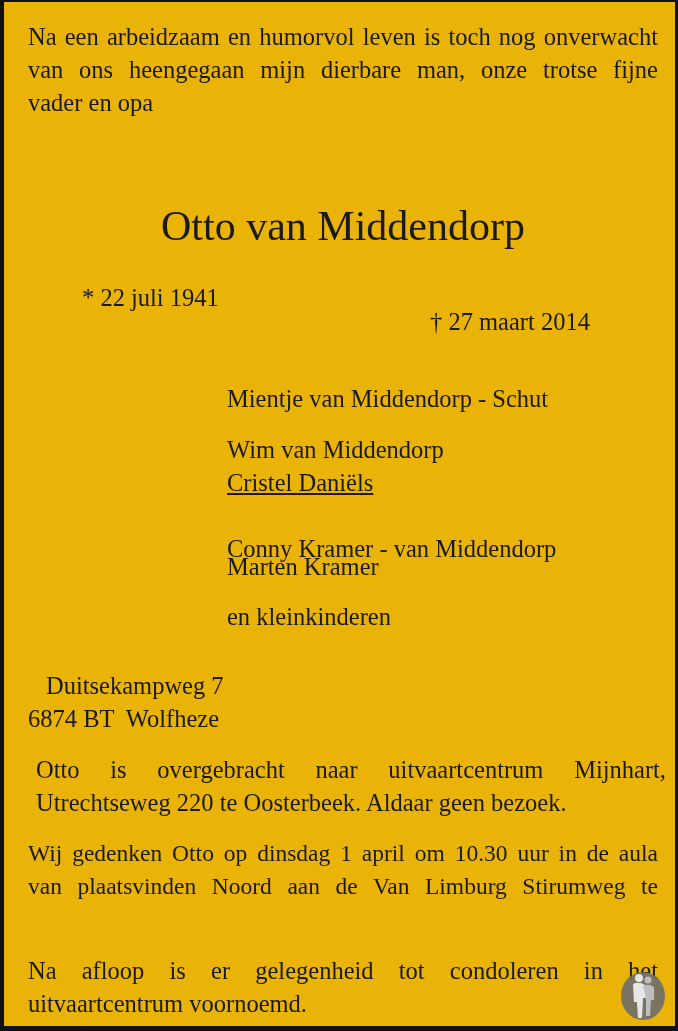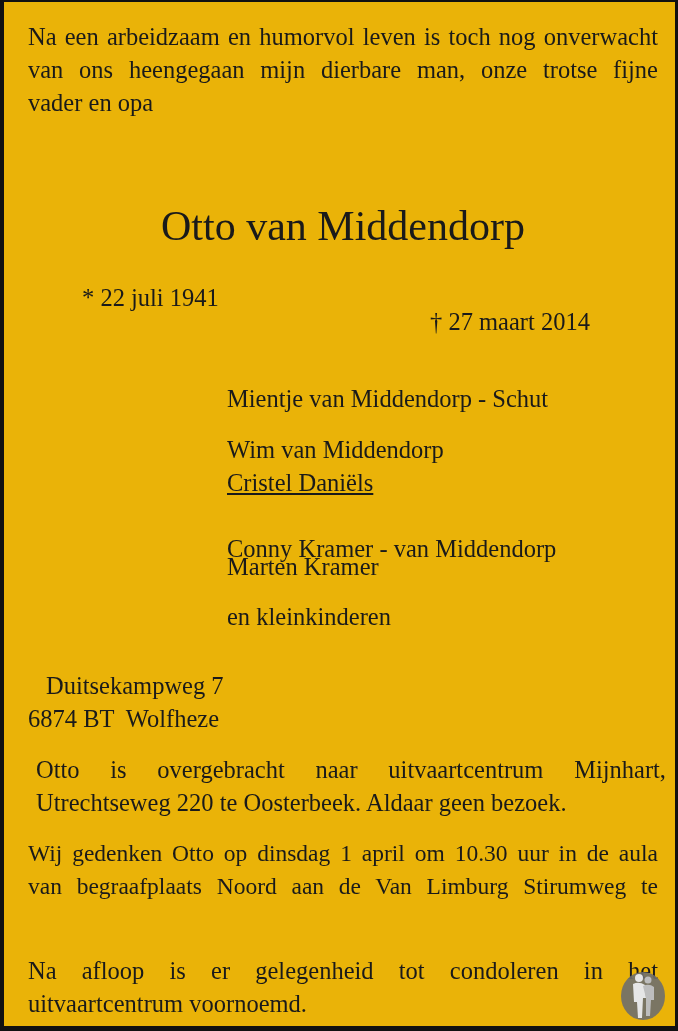--- a/index.html
+++ b/index.html
@@ -107,21 +107,21 @@
   <div class="line" style="left:20px; top:668px;margin-left:22px;">Duitsekampweg 7</div>
   <div class="line" style="left:24px; top:701px; white-space:pre;">6874 BT  Wolfheze</div>
 
   <div class="justify" style="top:751px;margin-left:8px;">
     <span class="l">Otto is overgebracht naar uitvaartcentrum Mijnhart,</span>
     <span class="last">Utrechtseweg 220 te Oosterbeek. Aldaar geen bezoek.</span>
   </div>
 
   <div class="justify" style="top:835px; font-size:23.5px;font-family:Liberation Serif, serif;">
     <span class="l">Wij gedenken Otto op dinsdag 1 april om 10.30 uur in de aula</span>
-    <span class="l">van begraafplaats Noord aan de Van Limburg Stirumweg te</span>
+    <span class="l">van plaatsvinden Noord aan de Van Limburg Stirumweg te</span>
   </div>
 
   <div class="justify" style="top:952px;">
     <span class="l">Na afloop is er gelegenheid tot condoleren in het</span>
     <span class="last">uitvaartcentrum voornoemd.</span>
   </div>
 
 </div>
 
 <div class="logo">

